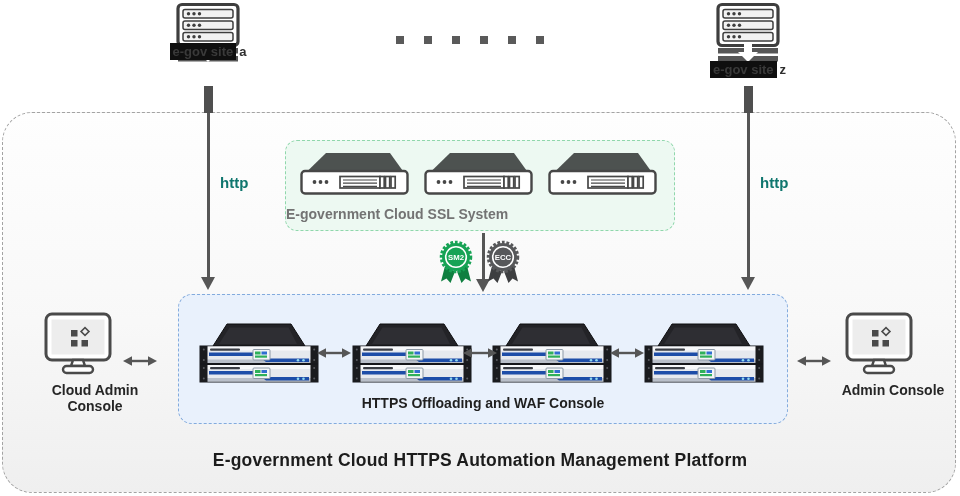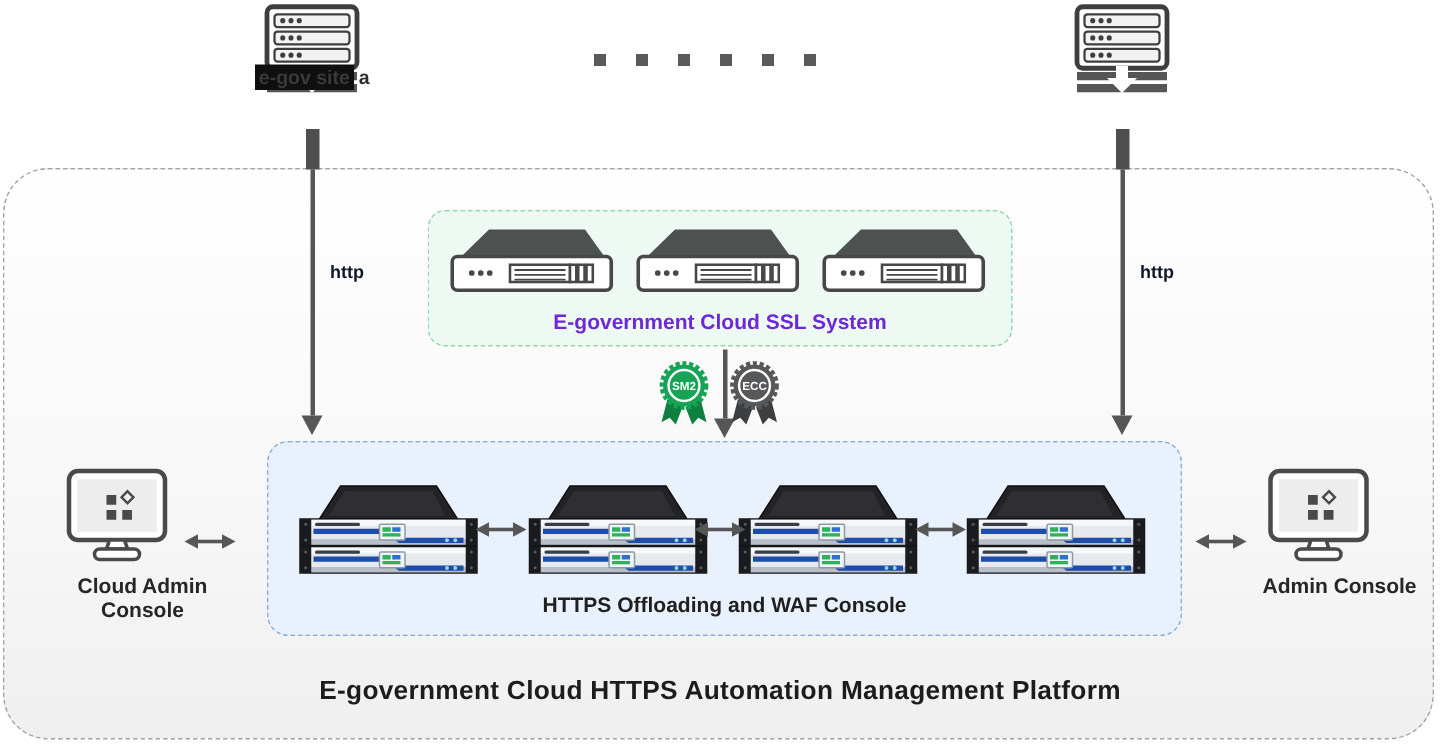--- a/index.html
+++ b/index.html
@@ -23,29 +23,29 @@
   .site-label .hl { background:#0f0f0f; color:#3a3a3a; padding:1px 3px; }
   .site-label .sfx { margin-left:3px; color:#2e2e2e; }
 
   .dots-row { position:absolute; left:396px; top:36px; display:flex; gap:20px; }
   .dots-row .dot { width:8px; height:8px; background:#5a5a5a; }
 
   
   .vbar  { position:absolute; width:9px; height:27px; background:#4f4f4f; }
   .vline { position:absolute; width:2.5px; background:#565656; }
   .vhead { position:absolute; width:0; height:0; border-left:7px solid transparent; border-right:7px solid transparent; border-top:13px solid #565656; }
-  .proto-label { position:absolute; font-size:12px; font-weight:bold; color:#0f172a; }
+  .proto-label { position:absolute; font-size:15px; font-weight:bold; color:#0f766e; }
 
   
   .ssl-box {
     position:absolute; left:285px; top:140px; width:390px; height:91px;
     background:#edf9f2; border:1.5px dashed #90d7ac; border-radius:12px;
   }
   .ssl-row { position:absolute; left:0; right:0; top:9px; display:flex; justify-content:center; gap:9px; }
-  .ssl-label { position:absolute; left:0; right:0; bottom:8px; text-align:center; font-size:14px; font-weight:bold; color:#6d28d9; }
+  .ssl-label { position:absolute; left:0; right:0; bottom:8px; font-size:14px; font-weight:bold; color:#737373; }
 
   
   .badge { position:absolute; width:40px; height:44px; }
   .badge-sm2 .b-main { fill:#17a355; } .badge-sm2 .b-rib { fill:#0f7f40; }
   .badge-ecc .b-main { fill:#57585a; } .badge-ecc .b-rib { fill:#3d3e40; }
   .badge text { font-family:"Liberation Sans", sans-serif; font-size:7.8px; font-weight:bold; fill:#ffffff; }
 
   
   .waf-box {
     position:absolute; left:178px; top:294px; width:610px; height:130px;
@@ -172,20 +172,23 @@
   <svg class="site-icon" style="left:174px; top:2px;">
       <use href="#sym-server"></use>
     </svg>
   <div class="site-label" style="left:133px; top:44px;">
     <span class="hl">e-gov site</span><span class="sfx">a</span>
   </div>
 
   <svg class="site-icon" style="left:714px; top:2px;">
       <use href="#sym-server"></use>
     </svg>
+  <div class="site-label" style="left:673px; top:62px;">
+    <span class="hl">e-gov site</span><span class="sfx">z</span>
+  </div>
 
   <div class="dots-row">
     <span class="dot"></span>
     <span class="dot"></span>
     <span class="dot"></span>
     <span class="dot"></span>
     <span class="dot"></span>
     <span class="dot"></span>
   </div>
 

